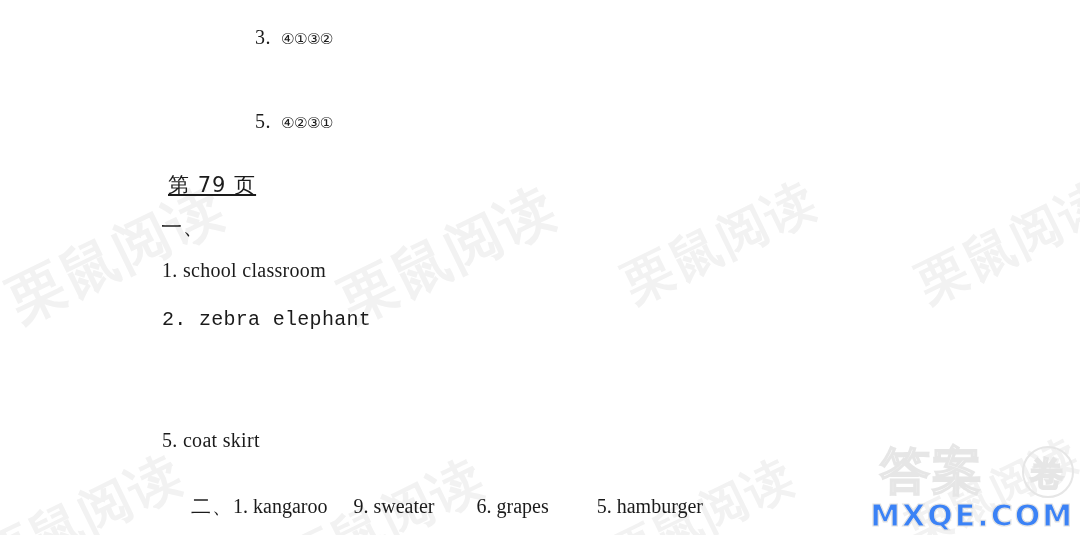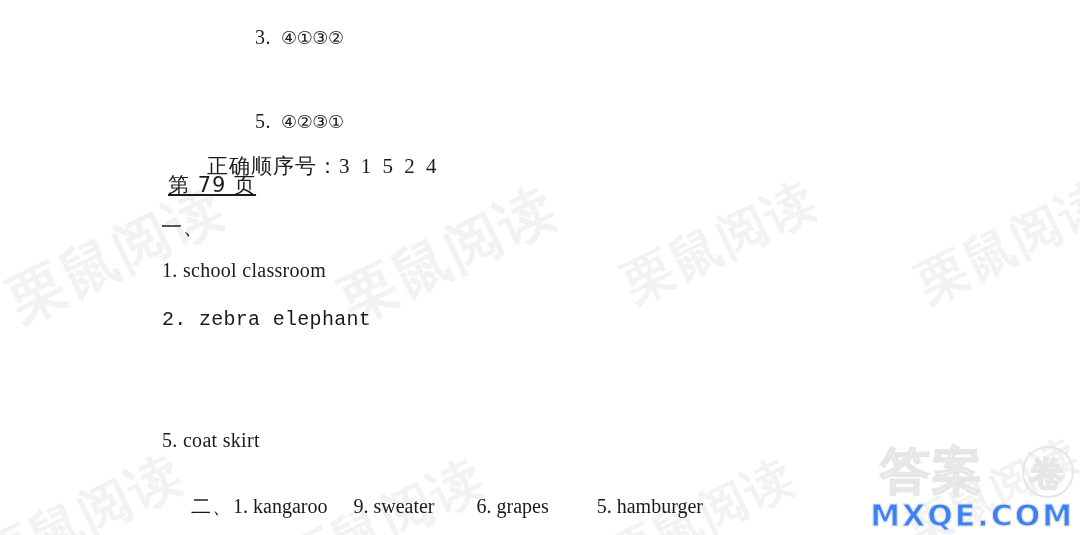--- a/index.html
+++ b/index.html
@@ -57,21 +57,21 @@
 
   .num-item {
     font-size: 20px;
     letter-spacing: 0.5px;
   }
   .num-item .idx {
     font-family: "Liberation Serif", "DejaVu Serif", serif;
   }
   .circled {
     font-family: "DejaVu Sans", sans-serif;
-    font-size: 18px;
+    font-size: 15px;
     letter-spacing: -0.5px;
   }
 
   .cn-line {
     font-size: 21px;
     font-family: "DejaVu Sans", "Liberation Sans", sans-serif;
     letter-spacing: 1px;
     color: #1b1b1b;
   }
   .cn-line .digits {
@@ -165,23 +165,20 @@
 
     <div class="line num-item" style="left:222px; top:3px;">
       <span class="idx">3.</span><span style="display:inline-block;width:10px;"></span><span class="circled">④①③②</span>
     </div>
 
 
     <div class="line num-item" style="left:222px; top:87px;">
       <span class="idx">5.</span><span style="display:inline-block;width:10px;"></span><span class="circled">④②③①</span>
     </div>
 
-    <div class="line cn-line" style="left:161px; top:128px;">
-      <span>正确顺序号：</span><span class="digits">3 1 5 2 4</span>
-    </div>
 
     <div class="line cn-line" style="left:168px; top:171px;text-decoration:underline;">第 79 页</div>
 
     <div class="line cn-line" style="left:161px; top:213px;">一、</div>
 
     <div class="line en-line" style="left:162px; top:259px;">1. school classroom</div>
     <div class="line en-line" style="left:162px; top:308px;font-family:Liberation Mono, monospace;">2. zebra elephant</div>
     <div class="line en-line" style="left:162px; top:429px;">5. coat skirt</div>
 
     <div class="line mixed-line" style="left:161px; top:470px;">

